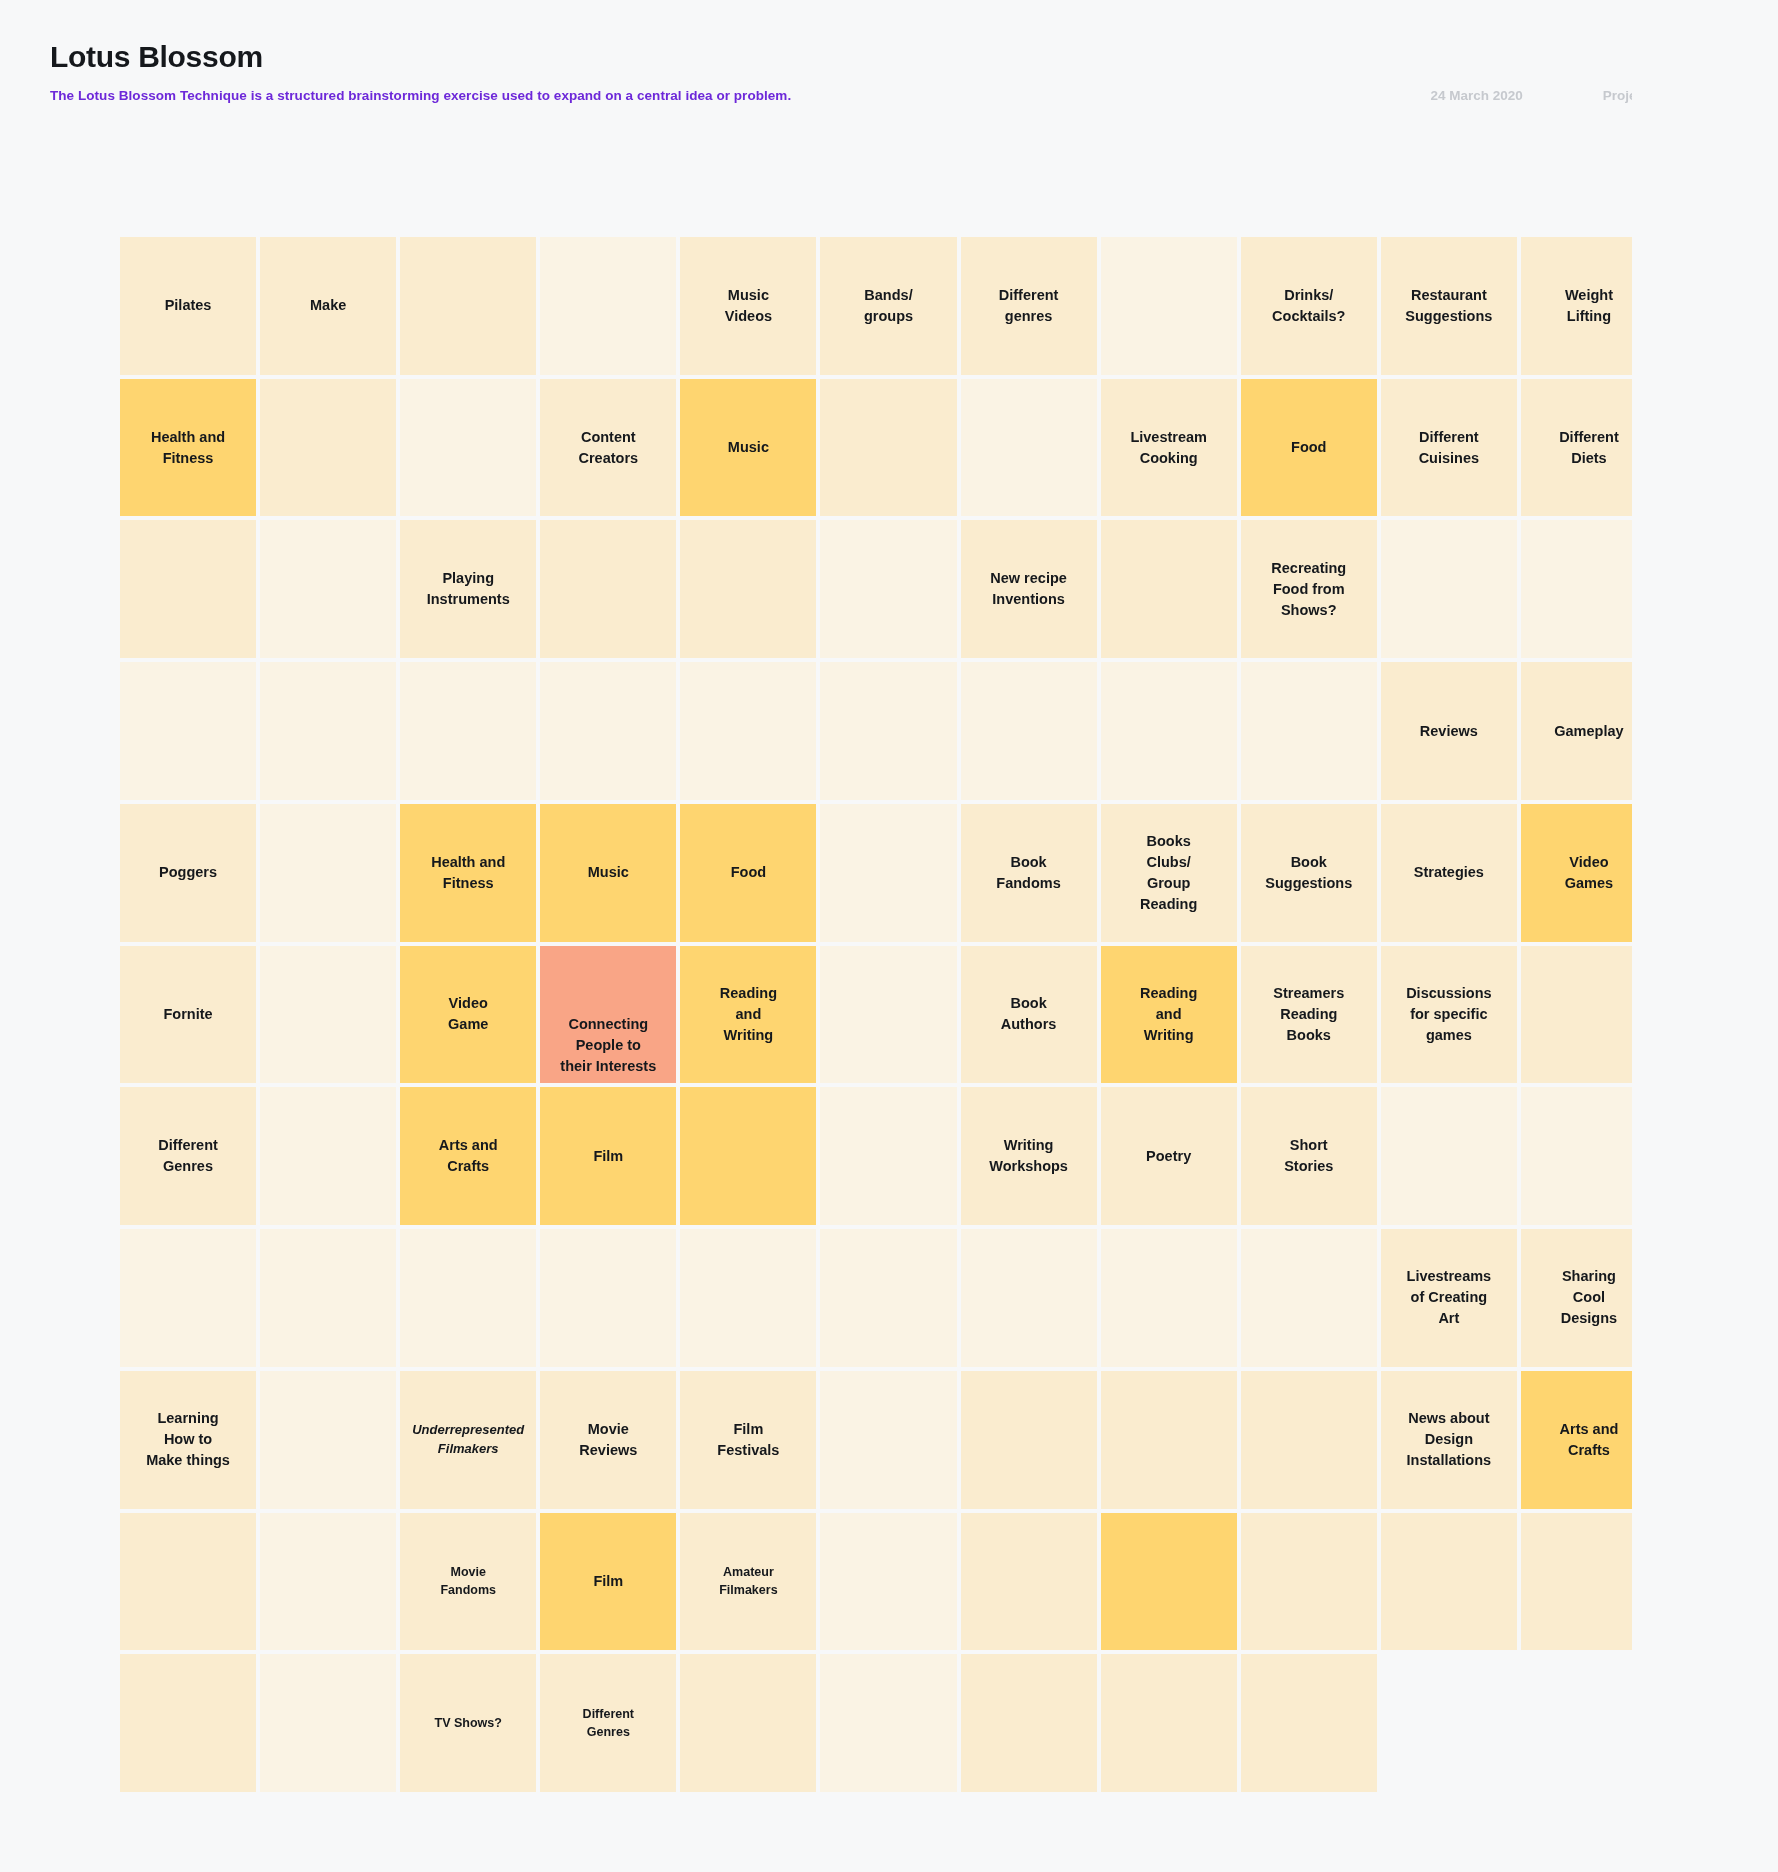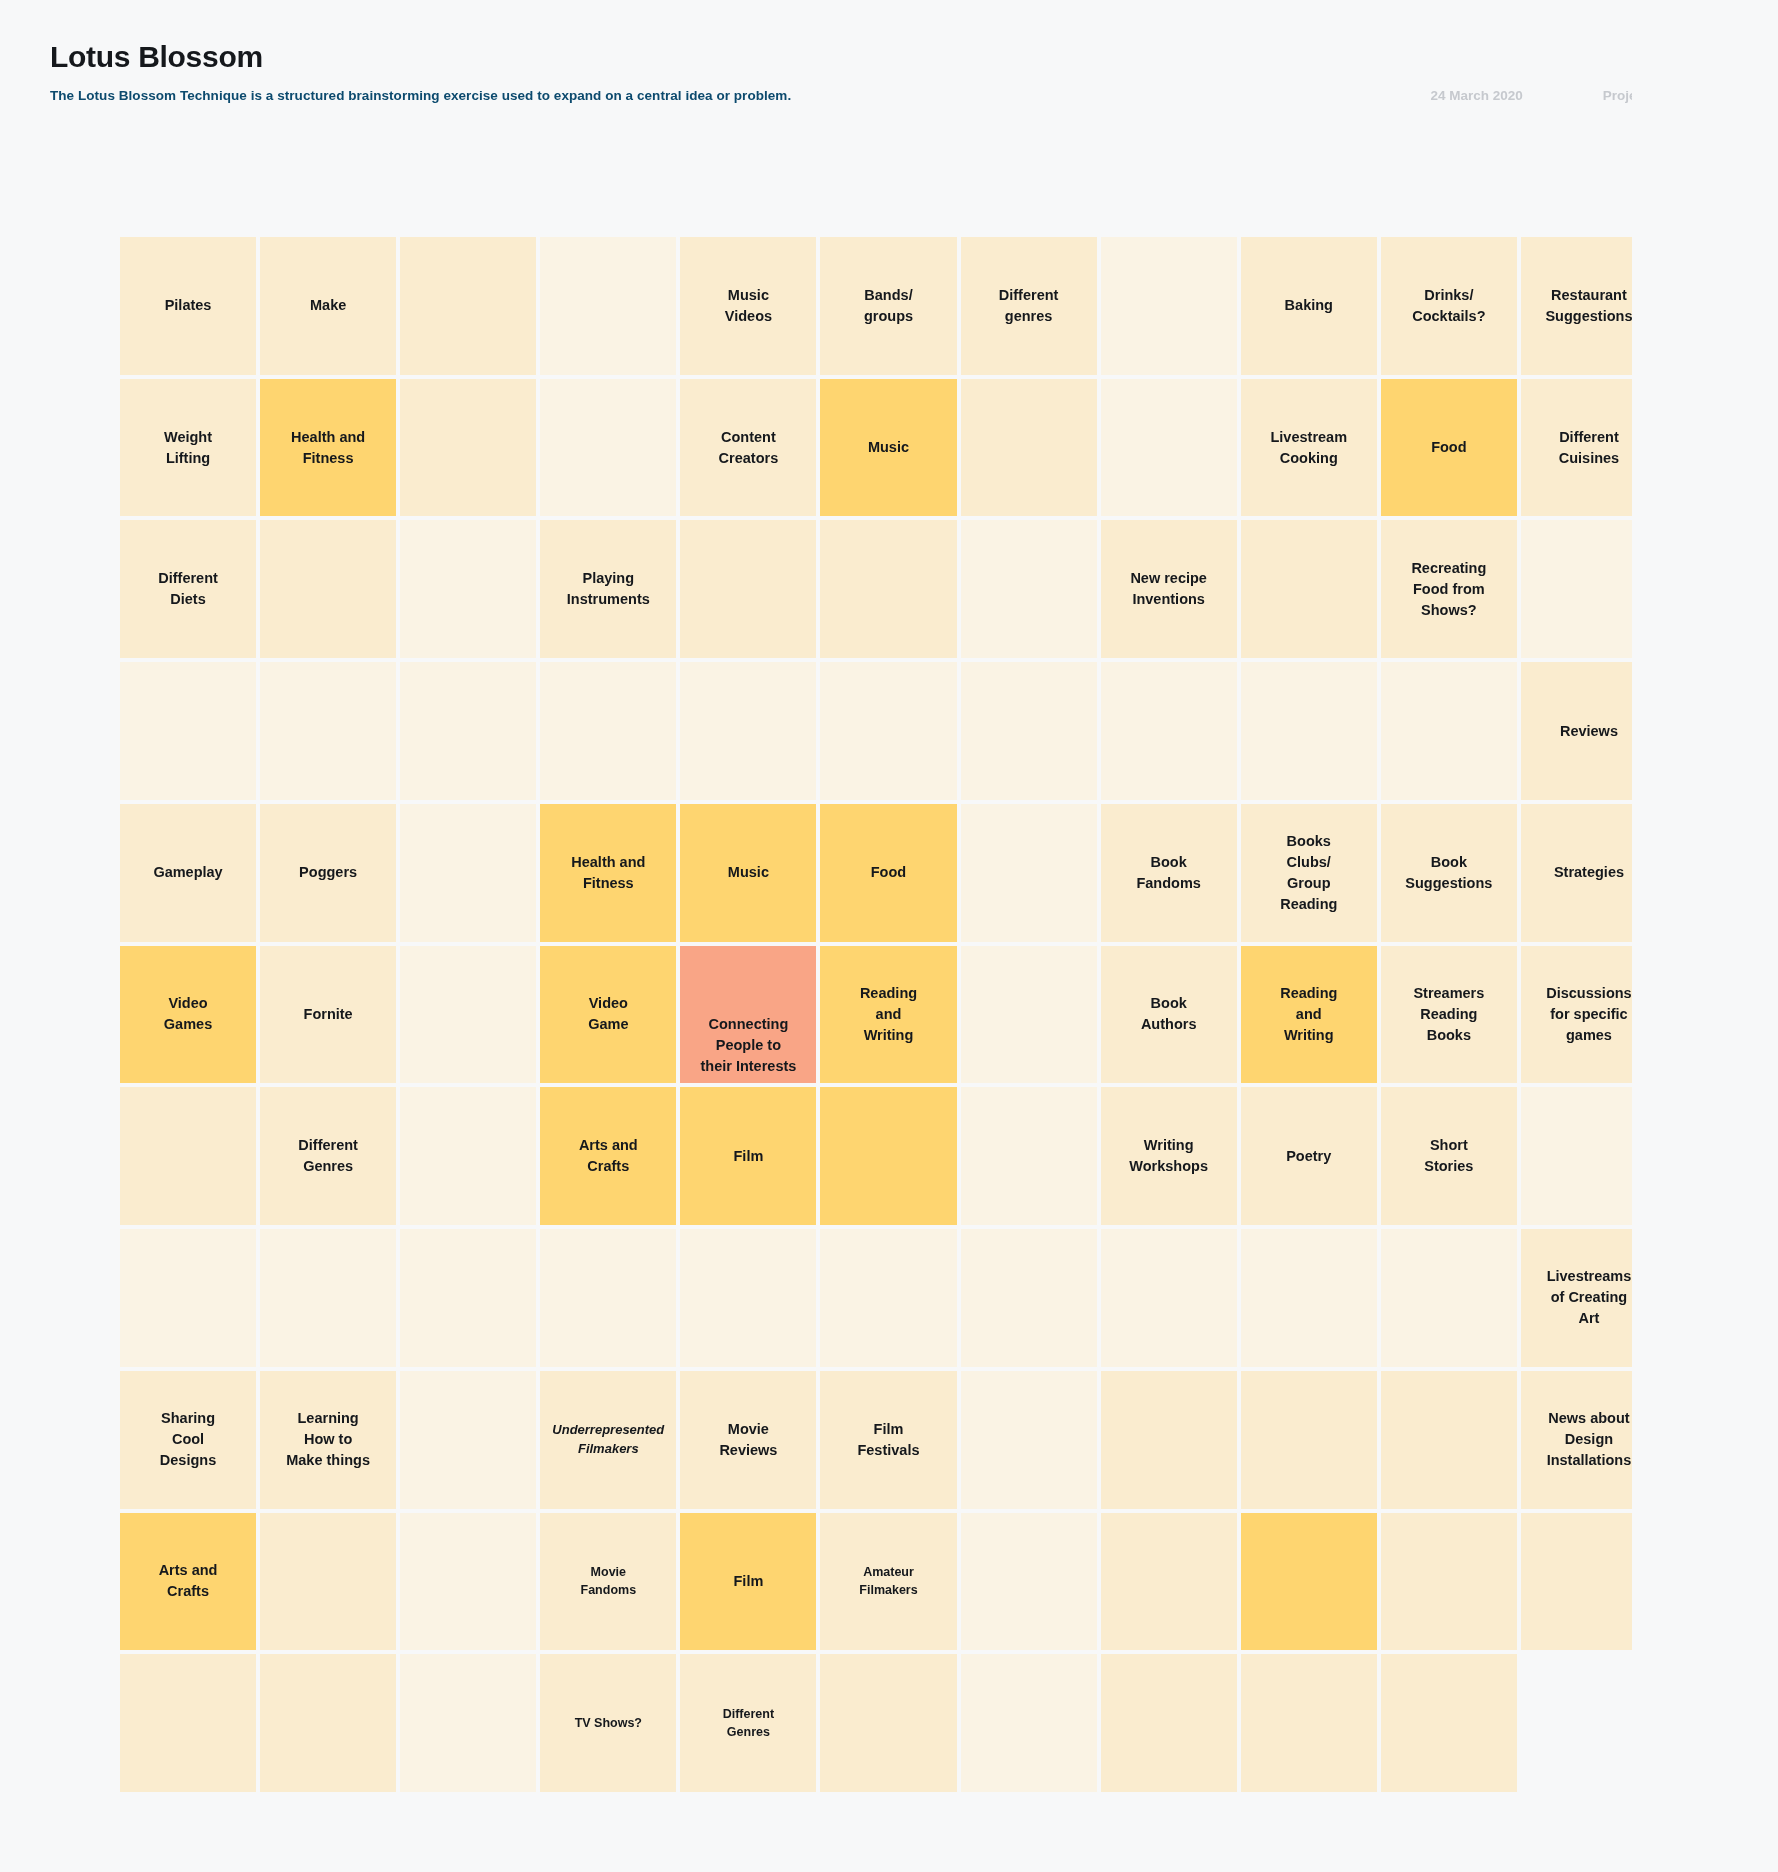--- a/index.html
+++ b/index.html
@@ -34,21 +34,21 @@
   }
   .header-sub-row {
     display: flex;
     align-items: baseline;
     justify-content: space-between;
     margin-top: 12px;
   }
   .header-subtitle {
     font-size: 13.5px;
     font-weight: 700;
-    color: #0c4a6e;
+    color: #6d28d9;
     letter-spacing: 0.05px;
   }
   .header-meta {
     display: flex;
     align-items: flex-start;
     gap: 80px;
     padding-right: 48px;
   }
   .header-date, .header-project {
     font-size: 13.5px;
@@ -130,23 +130,20 @@
         <div class="cell">
           <span>Bands/<br>groups</span>
         </div>
         <div class="cell">
           <span>Different<br>genres</span>
         </div>
         <div class="cell pale">
           <span></span>
         </div>
         <div class="cell">
-          <span>Baking</span>
-        </div>
-        <div class="cell">
           <span>Drinks/<br>Cocktails?</span>
         </div>
         <div class="cell">
           <span>Restaurant<br>Suggestions</span>
         </div>
         <div class="cell">
           <span>Weight<br>Lifting</span>
         </div>
         <div class="cell accent">
           <span>Health and<br>Fitness</span>

